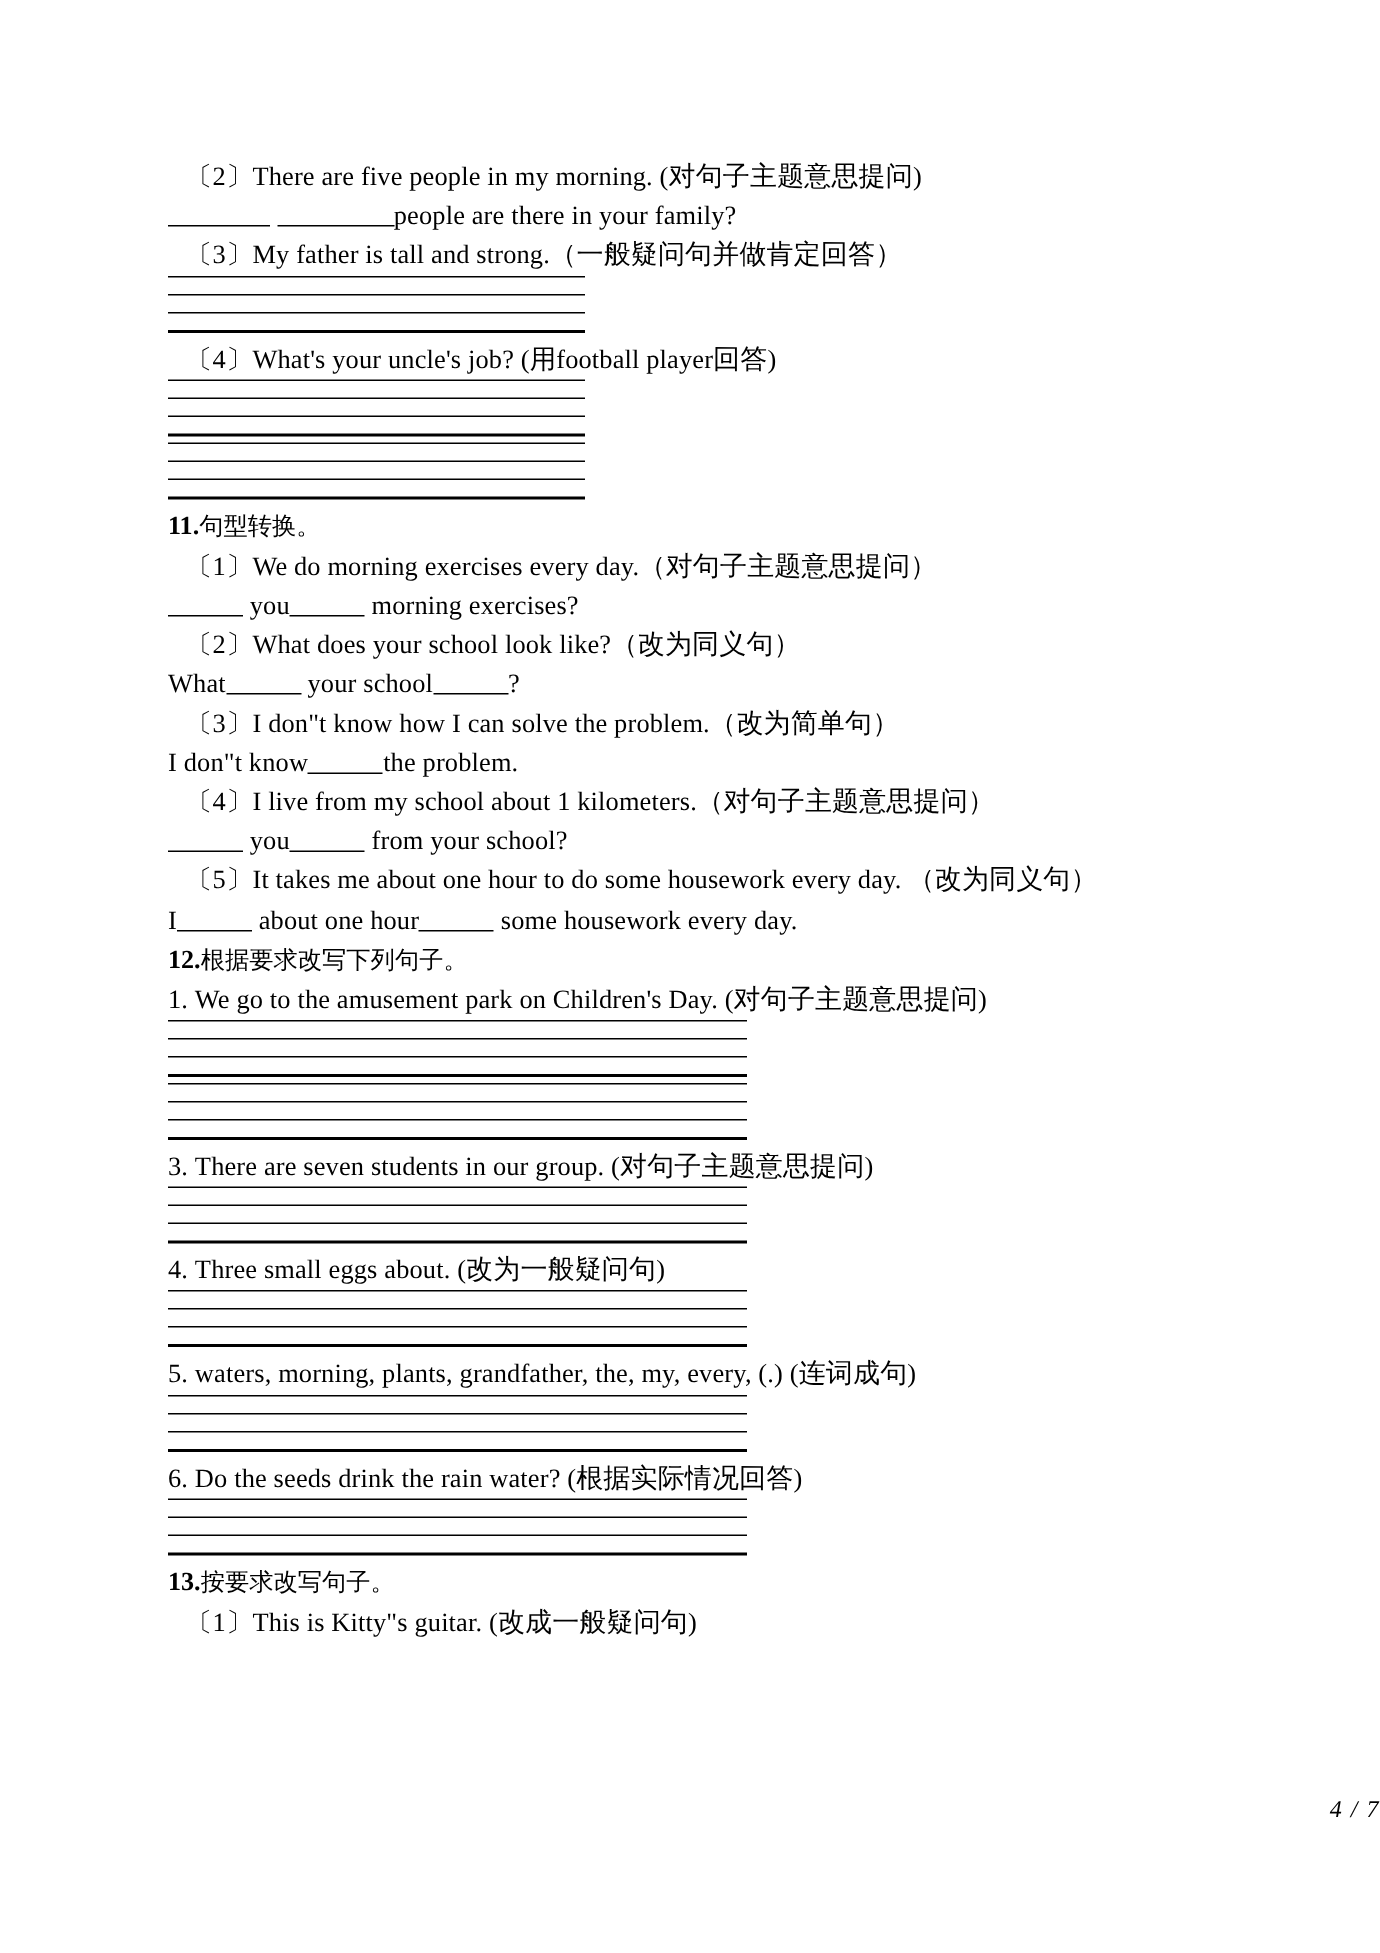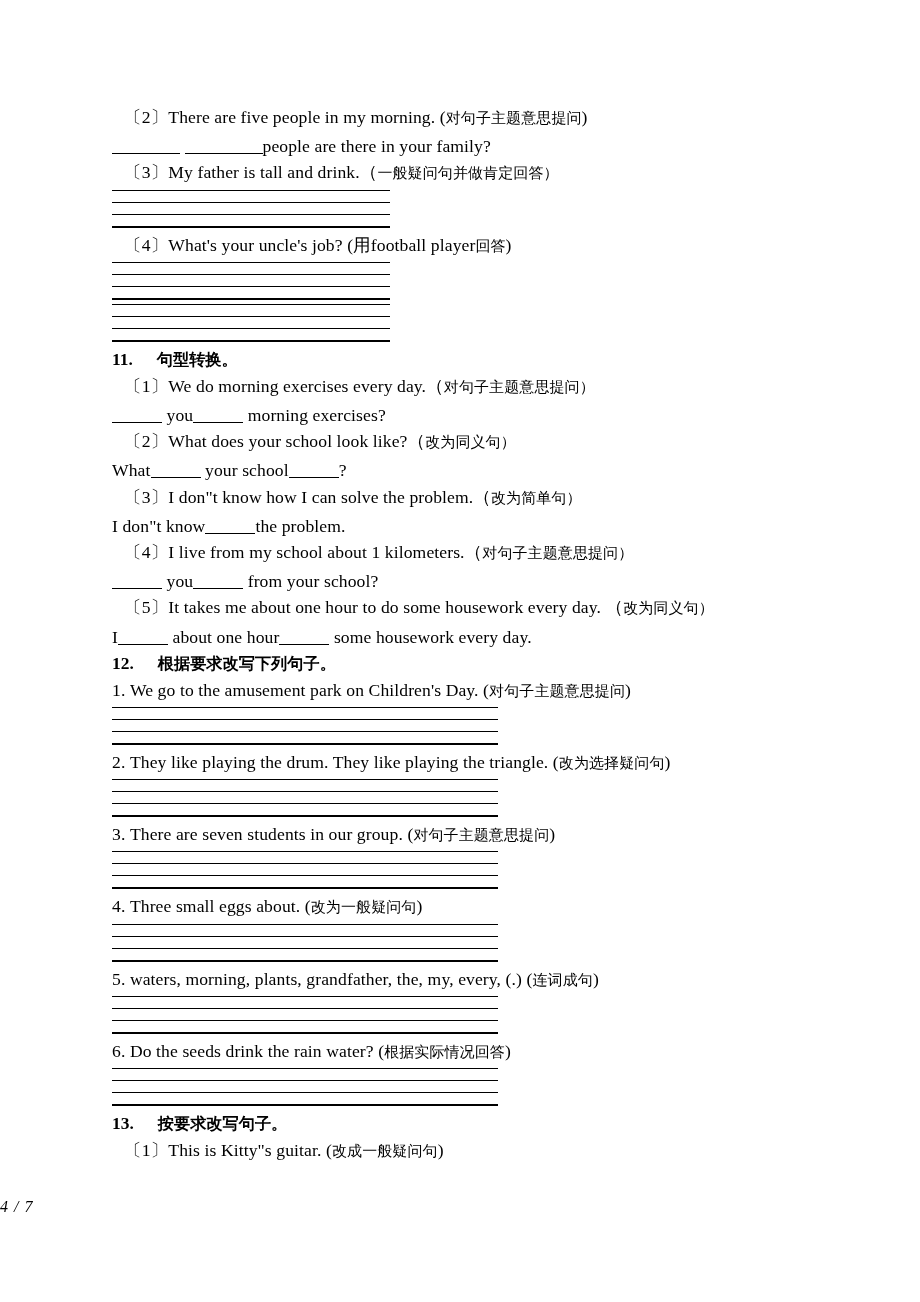--- a/index.html
+++ b/index.html
@@ -44,27 +44,26 @@
 
   .sec-head {
     font-size: 17.4px;
     line-height: 27px;
     font-weight: bold;
     white-space: nowrap;
   }
   .sec-head .cn {
     font-family: "DejaVu Sans", "Liberation Sans", sans-serif;
     font-size: 16.2px;
-    font-weight: bold;
-    margin-left: 24px;
+    font-weight: normal;
   }
 
   .cn {
-    font-family: Liberation Mono, monospace;
-    font-size: 15px;
+    font-family: Liberation Serif, serif;
+    font-size: 18px;
   }
 
   
   .blk {
     display: inline-block;
     border-bottom: 1.3px solid #000;
     height: 15px;
     vertical-align: -2px;
   }
   .blk.w5 { width: 50px; }
@@ -86,21 +85,21 @@
     margin-bottom: 4px;
   }
   .rules.w-a .r { width: 278px; }
   .rules.w-b .r { width: 386px; }
 
   .footer {
     position: absolute;
     left: 0;
     top: 1198px;
     width: 920px;
-    text-align: left;
+    text-align: right;
     font-style: italic;
     font-size: 16px;
     font-family: "Liberation Serif", "DejaVu Serif", serif;
     letter-spacing: 1px;
   }
 </style>
 </head>
 <body>
 
 <div class="page">
@@ -109,21 +108,21 @@
 
     <div class="line indent">
       <span>〔2〕</span><span>There are five people in my morning. (</span><span class="cn">对句子主题意思提问</span><span>)</span>
     </div>
     <div class="line">
       <span class="blk w7"></span>
       <span class="blk w8"></span><span>people are there in your family?</span>
     </div>
 
     <div class="line indent">
-      <span>〔3〕</span><span>My father is tall and drink.（</span><span class="cn">一般疑问句并做肯定回答</span><span class="cn">）</span>
+      <span>〔3〕</span><span>My father is tall and strong.（</span><span class="cn">一般疑问句并做肯定回答</span><span class="cn">）</span>
     </div>
     <div class="rules w-a">
       <div class="r"></div>
       <div class="r"></div>
       <div class="r"></div>
       <div class="r thick"></div>
     </div>
 
     <div class="line indent">
       <span>〔4〕</span><span>What's your uncle's job? (用football player</span><span class="cn">回答</span><span>)</span>
@@ -195,23 +194,20 @@
     <div class="line">
       <span>1.</span>&nbsp;<span>We go to the amusement park on Children's Day. (</span><span class="cn">对句子主题意思提问</span><span>)</span>
     </div>
     <div class="rules w-b">
       <div class="r"></div>
       <div class="r"></div>
       <div class="r"></div>
       <div class="r thick"></div>
     </div>
 
-    <div class="line">
-      <span>2.</span>&nbsp;<span>They like playing the drum. They like playing the triangle. (</span><span class="cn">改为选择疑问句</span><span>)</span>
-    </div>
     <div class="rules w-b">
       <div class="r"></div>
       <div class="r"></div>
       <div class="r"></div>
       <div class="r thick"></div>
     </div>
 
     <div class="line">
       <span>3.</span>&nbsp;<span>There are seven students in our group. (</span><span class="cn">对句子主题意思提问</span><span>)</span>
     </div>

